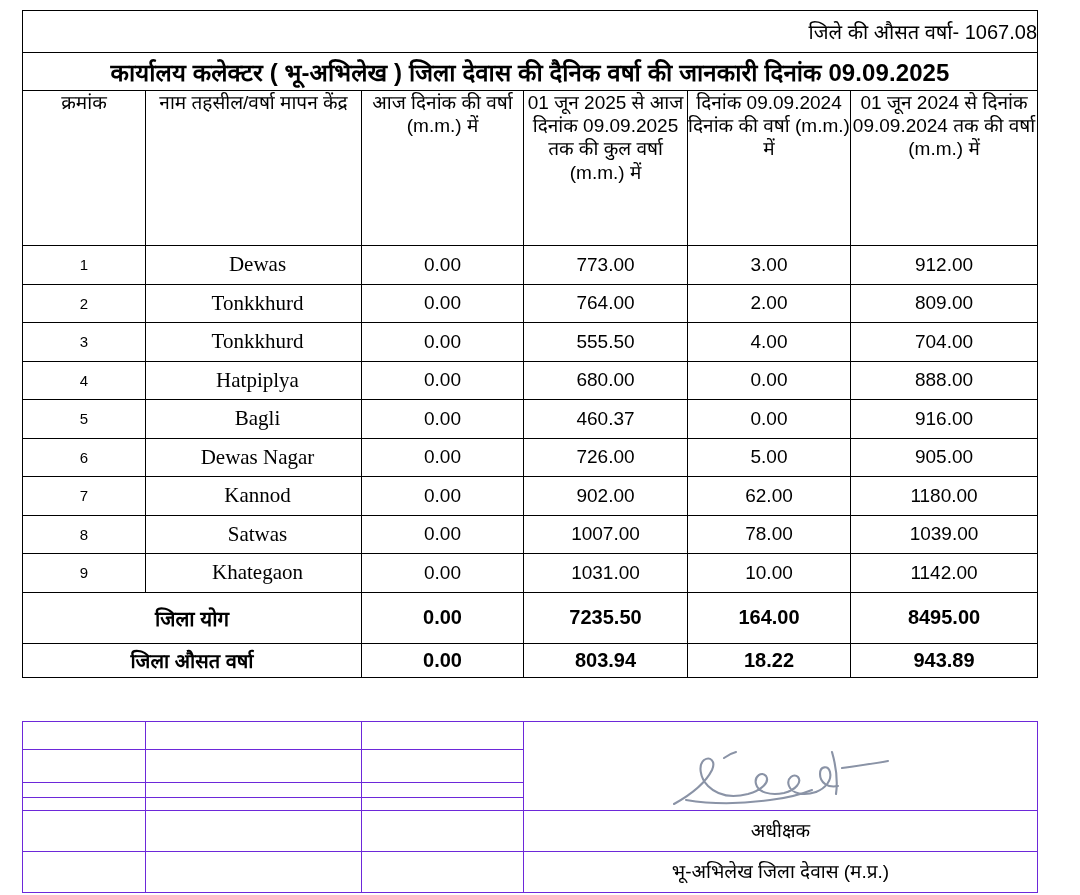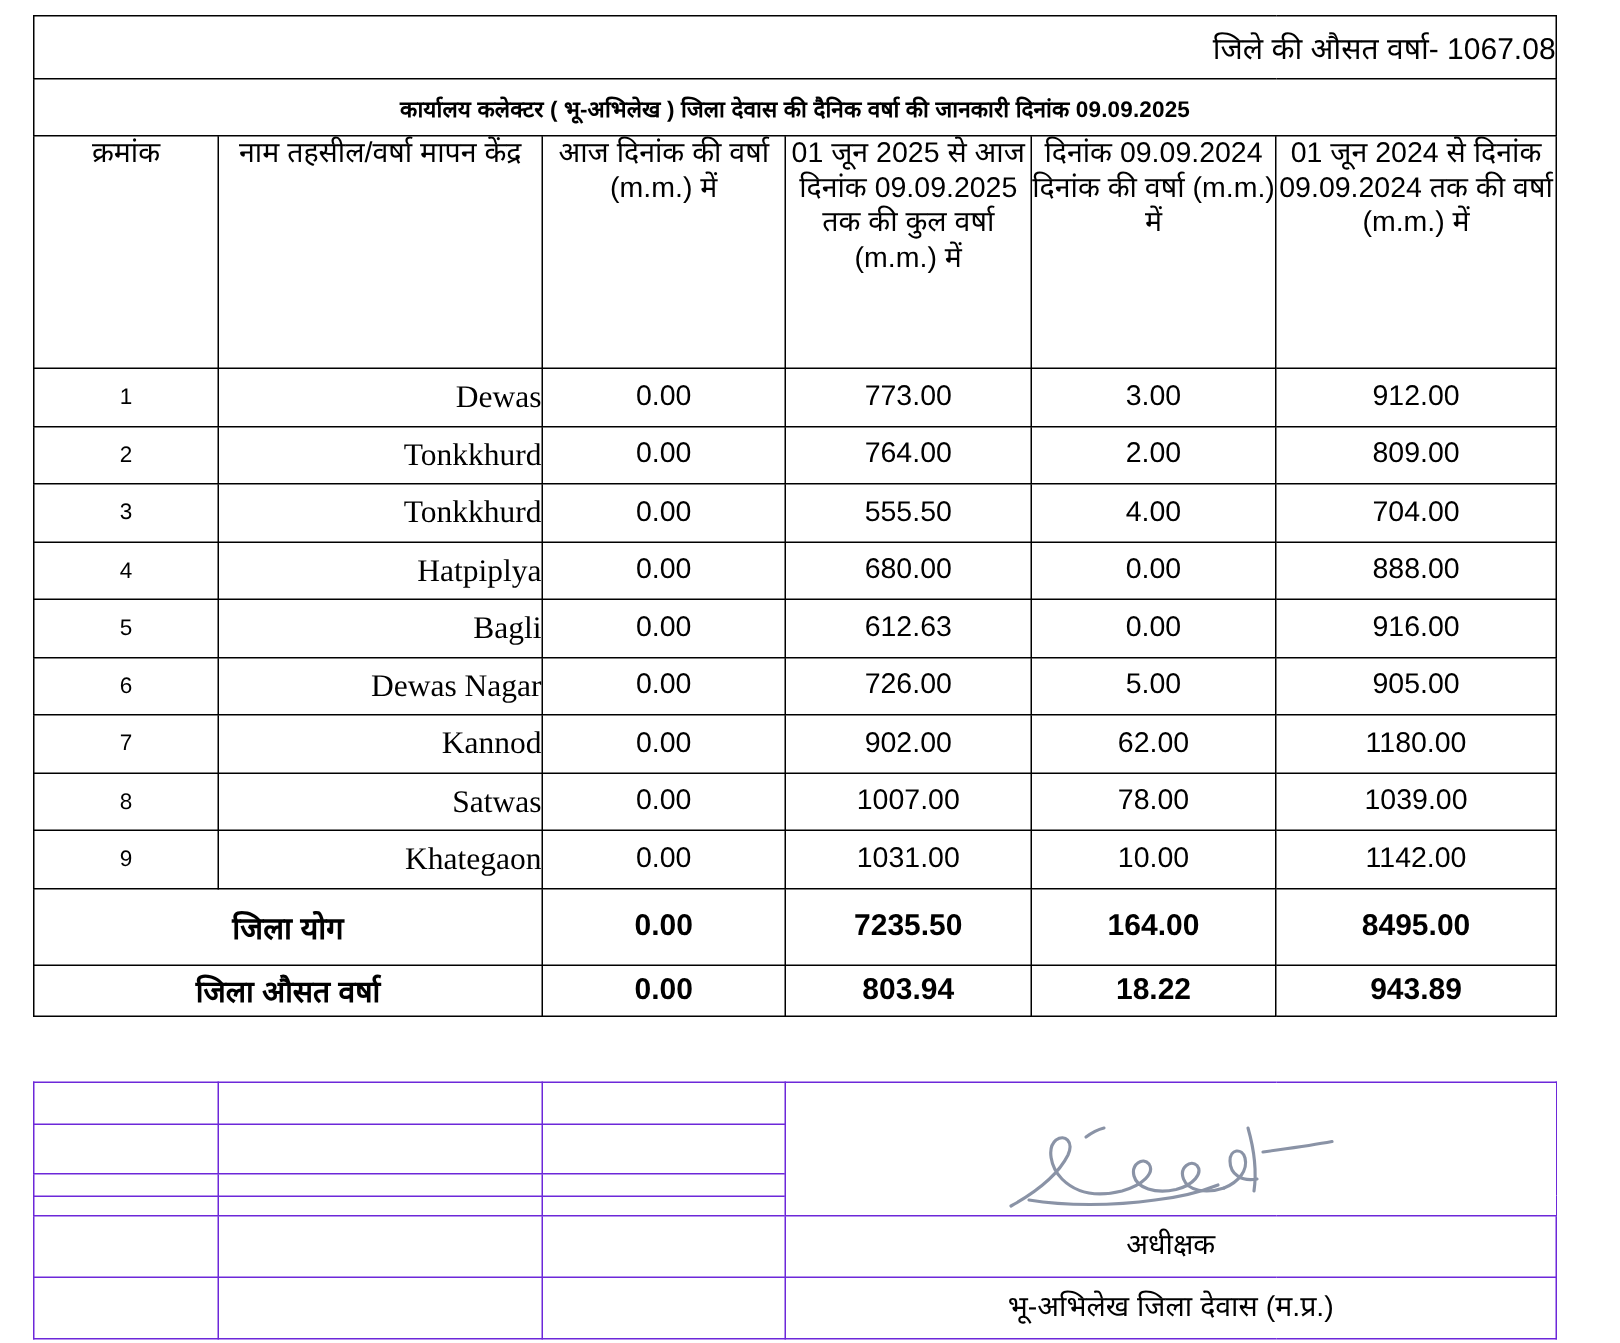--- a/index.html
+++ b/index.html
@@ -62,21 +62,21 @@
   .r-avg td {
     text-align: right;
     padding-right: 10px;
     font-size: 20px;
     font-weight: 400;
   }
 
   
   .r-title { height: 38px; }
   .r-title td {
-    font-size: 15px;
+    font-size: 24px;
     font-weight: bold;
     letter-spacing: 0.1px;
     margin-left: 37px;
   }
 
   
   .r-group { height: 30px; }
   .r-group td {
     font-size: 17.5px;
     font-weight: bold;
@@ -97,21 +97,21 @@
 
   
   .r-data { height: 38.5px; }
   .r-data td {
     font-size: 20px;
   }
   .r-data td.sr {
     font-size: 15px;
   }
   .r-data td.nm {
-    text-align: right;
+    text-align: center;
     padding-left: 8px;
     font-family: "Liberation Serif", "DejaVu Serif", serif;
     font-size: 21px;
   }
   .r-data td.num {
     font-size: 19px;
   }
 
   
   .r-sum { height: 51px; }
@@ -228,21 +228,21 @@
         <td class="nm">Hatpiplya</td>
         <td class="num">0.00</td>
         <td class="num">680.00</td>
         <td class="num">0.00</td>
         <td class="num">888.00</td>
       </tr>
       <tr class="r-data">
         <td class="sr">5</td>
         <td class="nm">Bagli</td>
         <td class="num">0.00</td>
-        <td class="num">612.63</td>
+        <td class="num">460.37</td>
         <td class="num">0.00</td>
         <td class="num">916.00</td>
       </tr>
       <tr class="r-data">
         <td class="sr">6</td>
         <td class="nm">Dewas Nagar</td>
         <td class="num">0.00</td>
         <td class="num">726.00</td>
         <td class="num">5.00</td>
         <td class="num">905.00</td>

